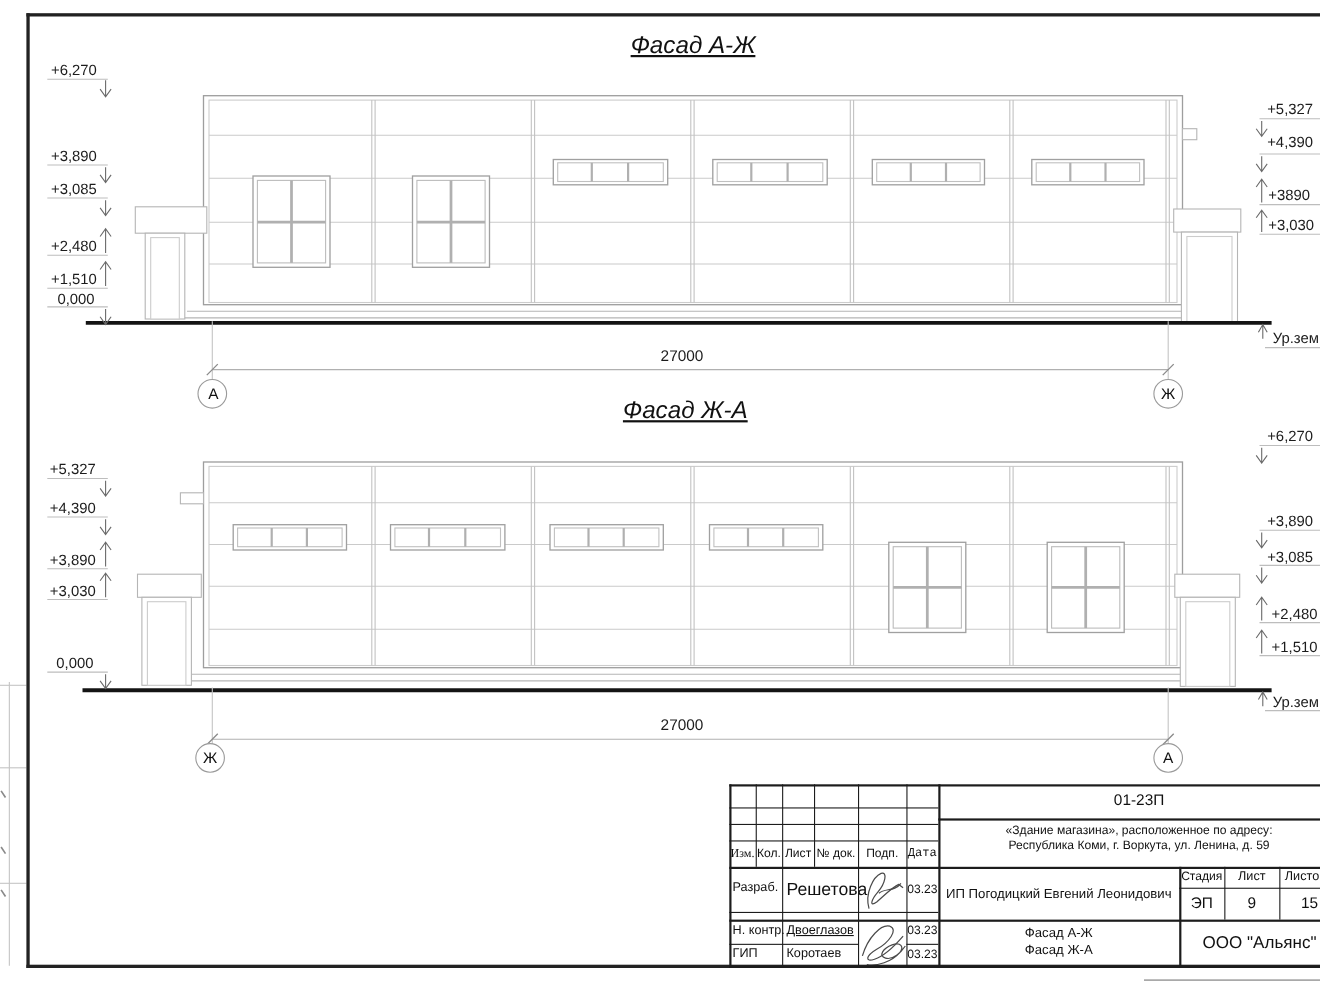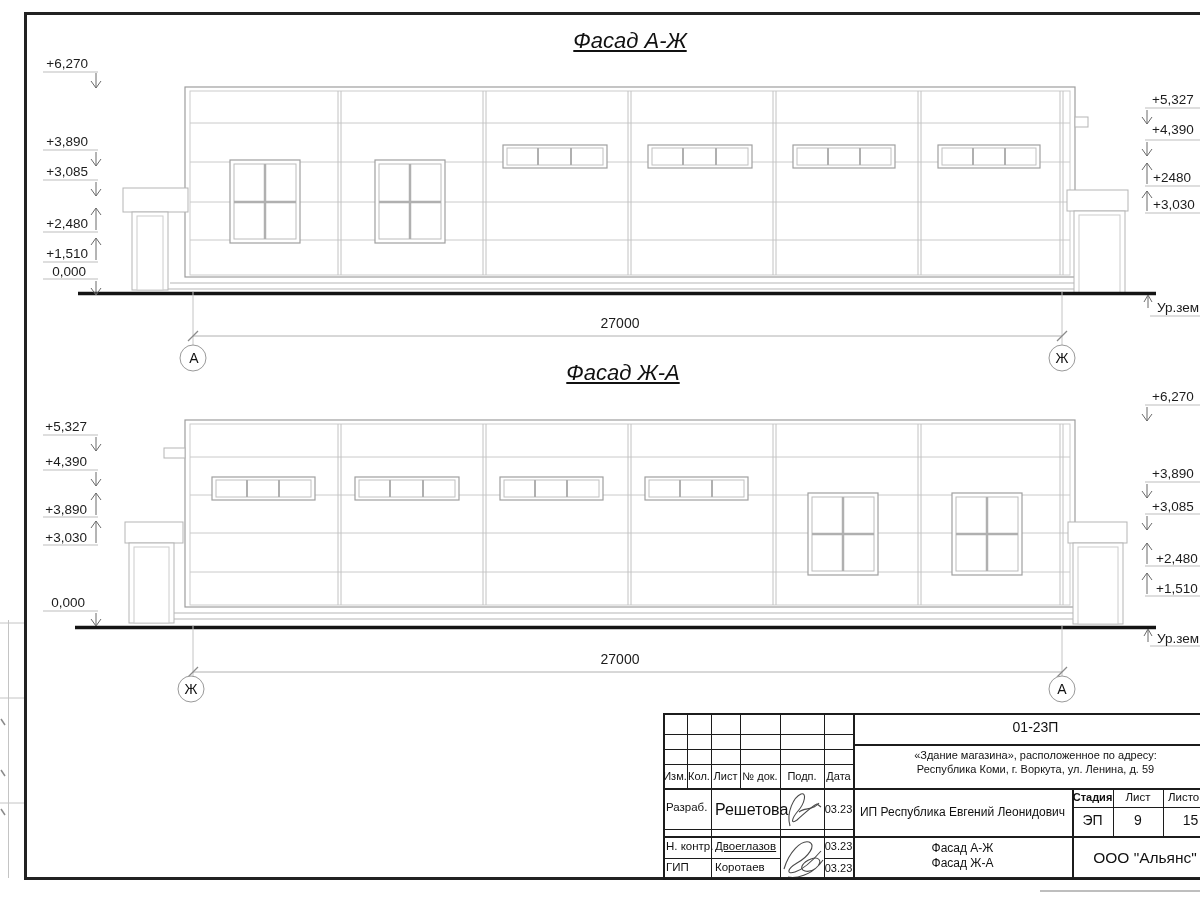--- a/index.html
+++ b/index.html
@@ -291,21 +291,21 @@
 
 <div class="mark" style="right:1112px;top:56px;">+6,270</div>
 <div class="mark" style="right:1112px;top:134px;">+3,890</div>
 <div class="mark" style="right:1112px;top:164px;">+3,085</div>
 <div class="mark" style="right:1112px;top:216px;">+2,480</div>
 <div class="mark" style="right:1112px;top:246px;">+1,510</div>
 <div class="mark" style="right:1114px;top:264px;">0,000</div>
 
 <div class="mark" style="left:1152px;top:92px;">+5,327</div>
 <div class="mark" style="left:1152px;top:122px;">+4,390</div>
-<div class="mark" style="left:1153px;top:170px;">+2480</div>
+<div class="mark" style="left:1153px;top:170px;">+3890</div>
 <div class="mark" style="left:1153px;top:197px;">+3,030</div>
 <div class="mark" style="left:1157px;top:300px;">Ур.зем.</div>
 
 <div class="dim" style="left:480px;top:315px;width:280px;">27000</div>
 <div class="axis" style="left:181px;top:350px;width:26px;">А</div>
 <div class="axis" style="left:1049px;top:350px;width:26px;">Ж</div>
 
 <div class="ftitle" style="left:433px;top:360px;width:380px;">Фасад Ж-А</div>
 
 <div class="mark" style="right:1113px;top:419px;">+5,327</div>
@@ -348,42 +348,42 @@
   <div class="ln" style="left:663px;top:829px;width:190px;height:1px;"></div>
   <div class="ln" style="left:663px;top:836px;width:597px;height:2px;"></div>
   <div class="ln" style="left:663px;top:858px;width:117px;height:1px;"></div>
   <div class="ln" style="left:824px;top:858px;width:29px;height:1px;"></div>
   <div class="ln" style="left:663px;top:878px;width:597px;height:2px;"></div>
 
   <div class="tbt ctr" style="left:853px;top:719px;width:365px;font-size:14px;">01-23П</div>
   <div class="tbt ctr" style="left:853px;top:749px;width:365px;font-size:11px;">«Здание магазина», расположенное по адресу:</div>
   <div class="tbt ctr" style="left:853px;top:763px;width:365px;font-size:11px;">Республика Коми, г. Воркута, ул. Ленина, д. 59</div>
 
-  <div class="tbt ctr" style="left:663px;top:770px;width:24px;font-size:11px;">Изм.</div>
+  <div class="tbt ctr" style="left:663px;top:770px;width:24px;font-size:11px;font-family:Liberation Serif, serif;">Изм.</div>
   <div class="tbt ctr" style="left:687px;top:770px;width:24px;font-size:11px;">Кол.</div>
   <div class="tbt ctr" style="left:711px;top:770px;width:29px;font-size:11px;">Лист</div>
   <div class="tbt ctr" style="left:740px;top:770px;width:40px;font-size:11px;">№ док.</div>
   <div class="tbt ctr" style="left:780px;top:770px;width:44px;font-size:11px;">Подп.</div>
-  <div class="tbt ctr" style="left:824px;top:770px;width:29px;font-size:11px;">Дата</div>
+  <div class="tbt ctr" style="left:824px;top:770px;width:29px;font-size:11px;font-family:Liberation Mono, monospace;">Дата</div>
 
   <div class="tbt" style="left:666px;top:801px;font-size:11.5px;text-align:center;">Разраб.</div>
   <div class="tbt" style="left:715px;top:801px;font-size:16px;">Решетова</div>
   <div class="tbt ctr" style="left:824px;top:803px;width:29px;font-size:11px;">03.23</div>
 
   <div class="tbt" style="left:666px;top:840px;font-size:11.5px;">Н. контр.</div>
   <div class="tbt" style="left:715px;top:840px;font-size:11.5px;text-decoration:underline;">Двоеглазов</div>
   <div class="tbt ctr" style="left:824px;top:840px;width:29px;font-size:11px;">03.23</div>
 
   <div class="tbt" style="left:666px;top:861px;font-size:11.5px;">ГИП</div>
   <div class="tbt" style="left:715px;top:861px;font-size:11.5px;">Коротаев</div>
   <div class="tbt ctr" style="left:824px;top:862px;width:29px;font-size:11px;">03.23</div>
 
-  <div class="tbt ctr" style="left:853px;top:805px;width:219px;font-size:12px;">ИП Республика Евгений Леонидович</div>
-
-  <div class="tbt ctr" style="left:1072px;top:791px;width:41px;font-size:11px;font-weight:bold;">Стадия</div>
+  <div class="tbt ctr" style="left:853px;top:805px;width:219px;font-size:12px;">ИП Погодицкий Евгений Леонидович</div>
+
+  <div class="tbt ctr" style="left:1072px;top:791px;width:41px;font-size:11px;">Стадия</div>
   <div class="tbt ctr" style="left:1113px;top:791px;width:50px;font-size:11.5px;">Лист</div>
   <div class="tbt" style="left:1168px;top:791px;font-size:11.5px;">Листов</div>
   <div class="tbt ctr" style="left:1072px;top:812px;width:41px;font-size:14px;">ЭП</div>
   <div class="tbt ctr" style="left:1113px;top:812px;width:50px;font-size:14px;">9</div>
   <div class="tbt ctr" style="left:1163px;top:812px;width:55px;font-size:14px;">15</div>
 
   <div class="tbt ctr" style="left:853px;top:841px;width:219px;font-size:12px;">Фасад А-Ж</div>
   <div class="tbt ctr" style="left:853px;top:856px;width:219px;font-size:12px;">Фасад Ж-А</div>
   <div class="tbt ctr" style="left:1072px;top:849px;width:146px;font-size:15.5px;">ООО "Альянс"</div>
 </div>

